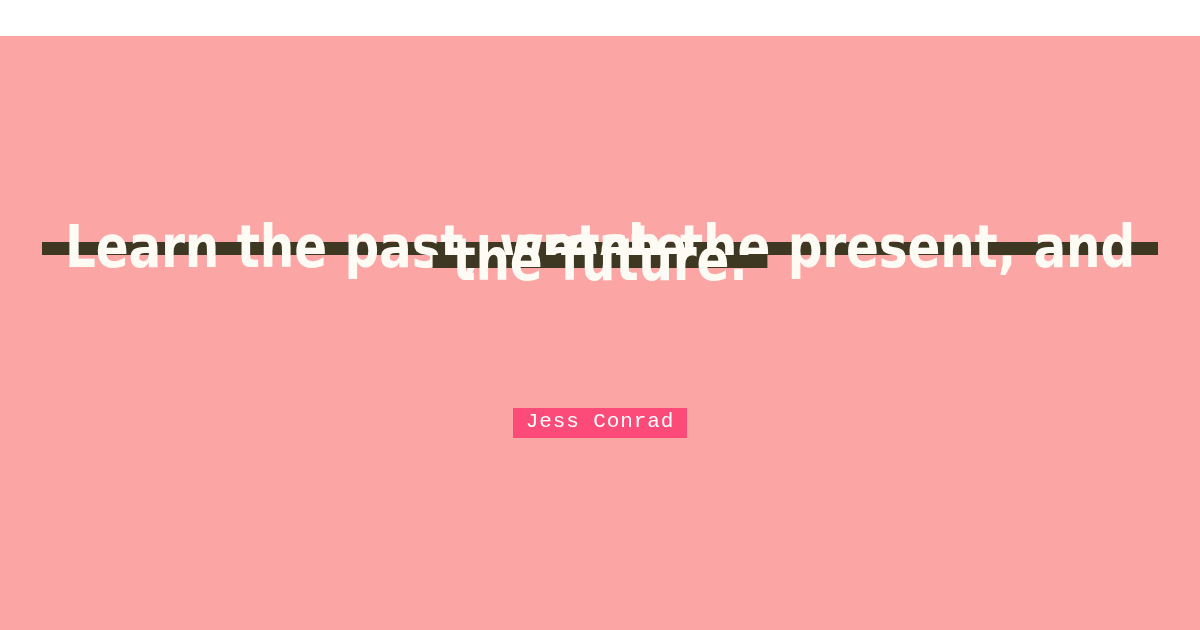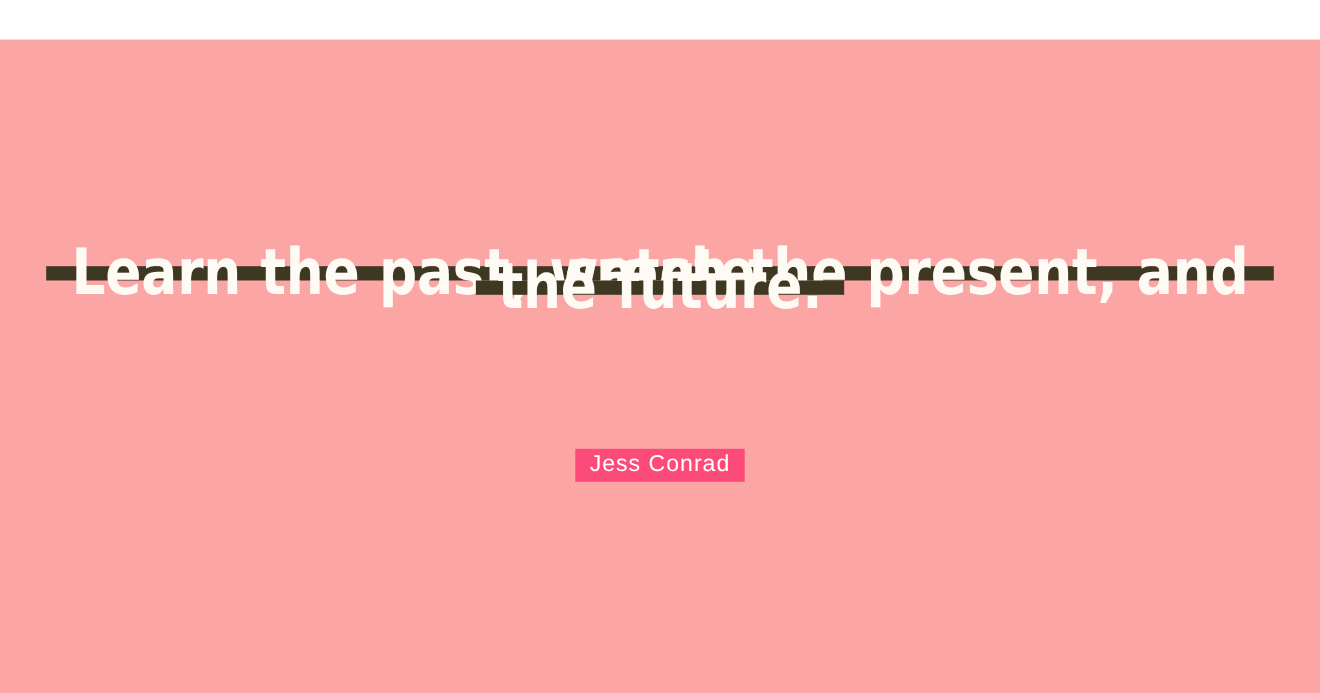--- a/index.html
+++ b/index.html
@@ -71,21 +71,21 @@
     top: 372px;
     left: 0;
     width: 1200px;
     text-align: center;
     line-height: 0;
   }
   .author-badge {
     display: inline-block;
     background: #fc4b79;
     color: #ffffff;
-    font-family: Liberation Sans, sans-serif;
+    font-family: Liberation Mono, monospace;
     font-size: 21px;
     line-height: 26px;
     letter-spacing: 0.9px;
     padding: 1px 13px 3px 13px;
     white-space: nowrap;
   }
 
   
   .brand {
     position: absolute;

